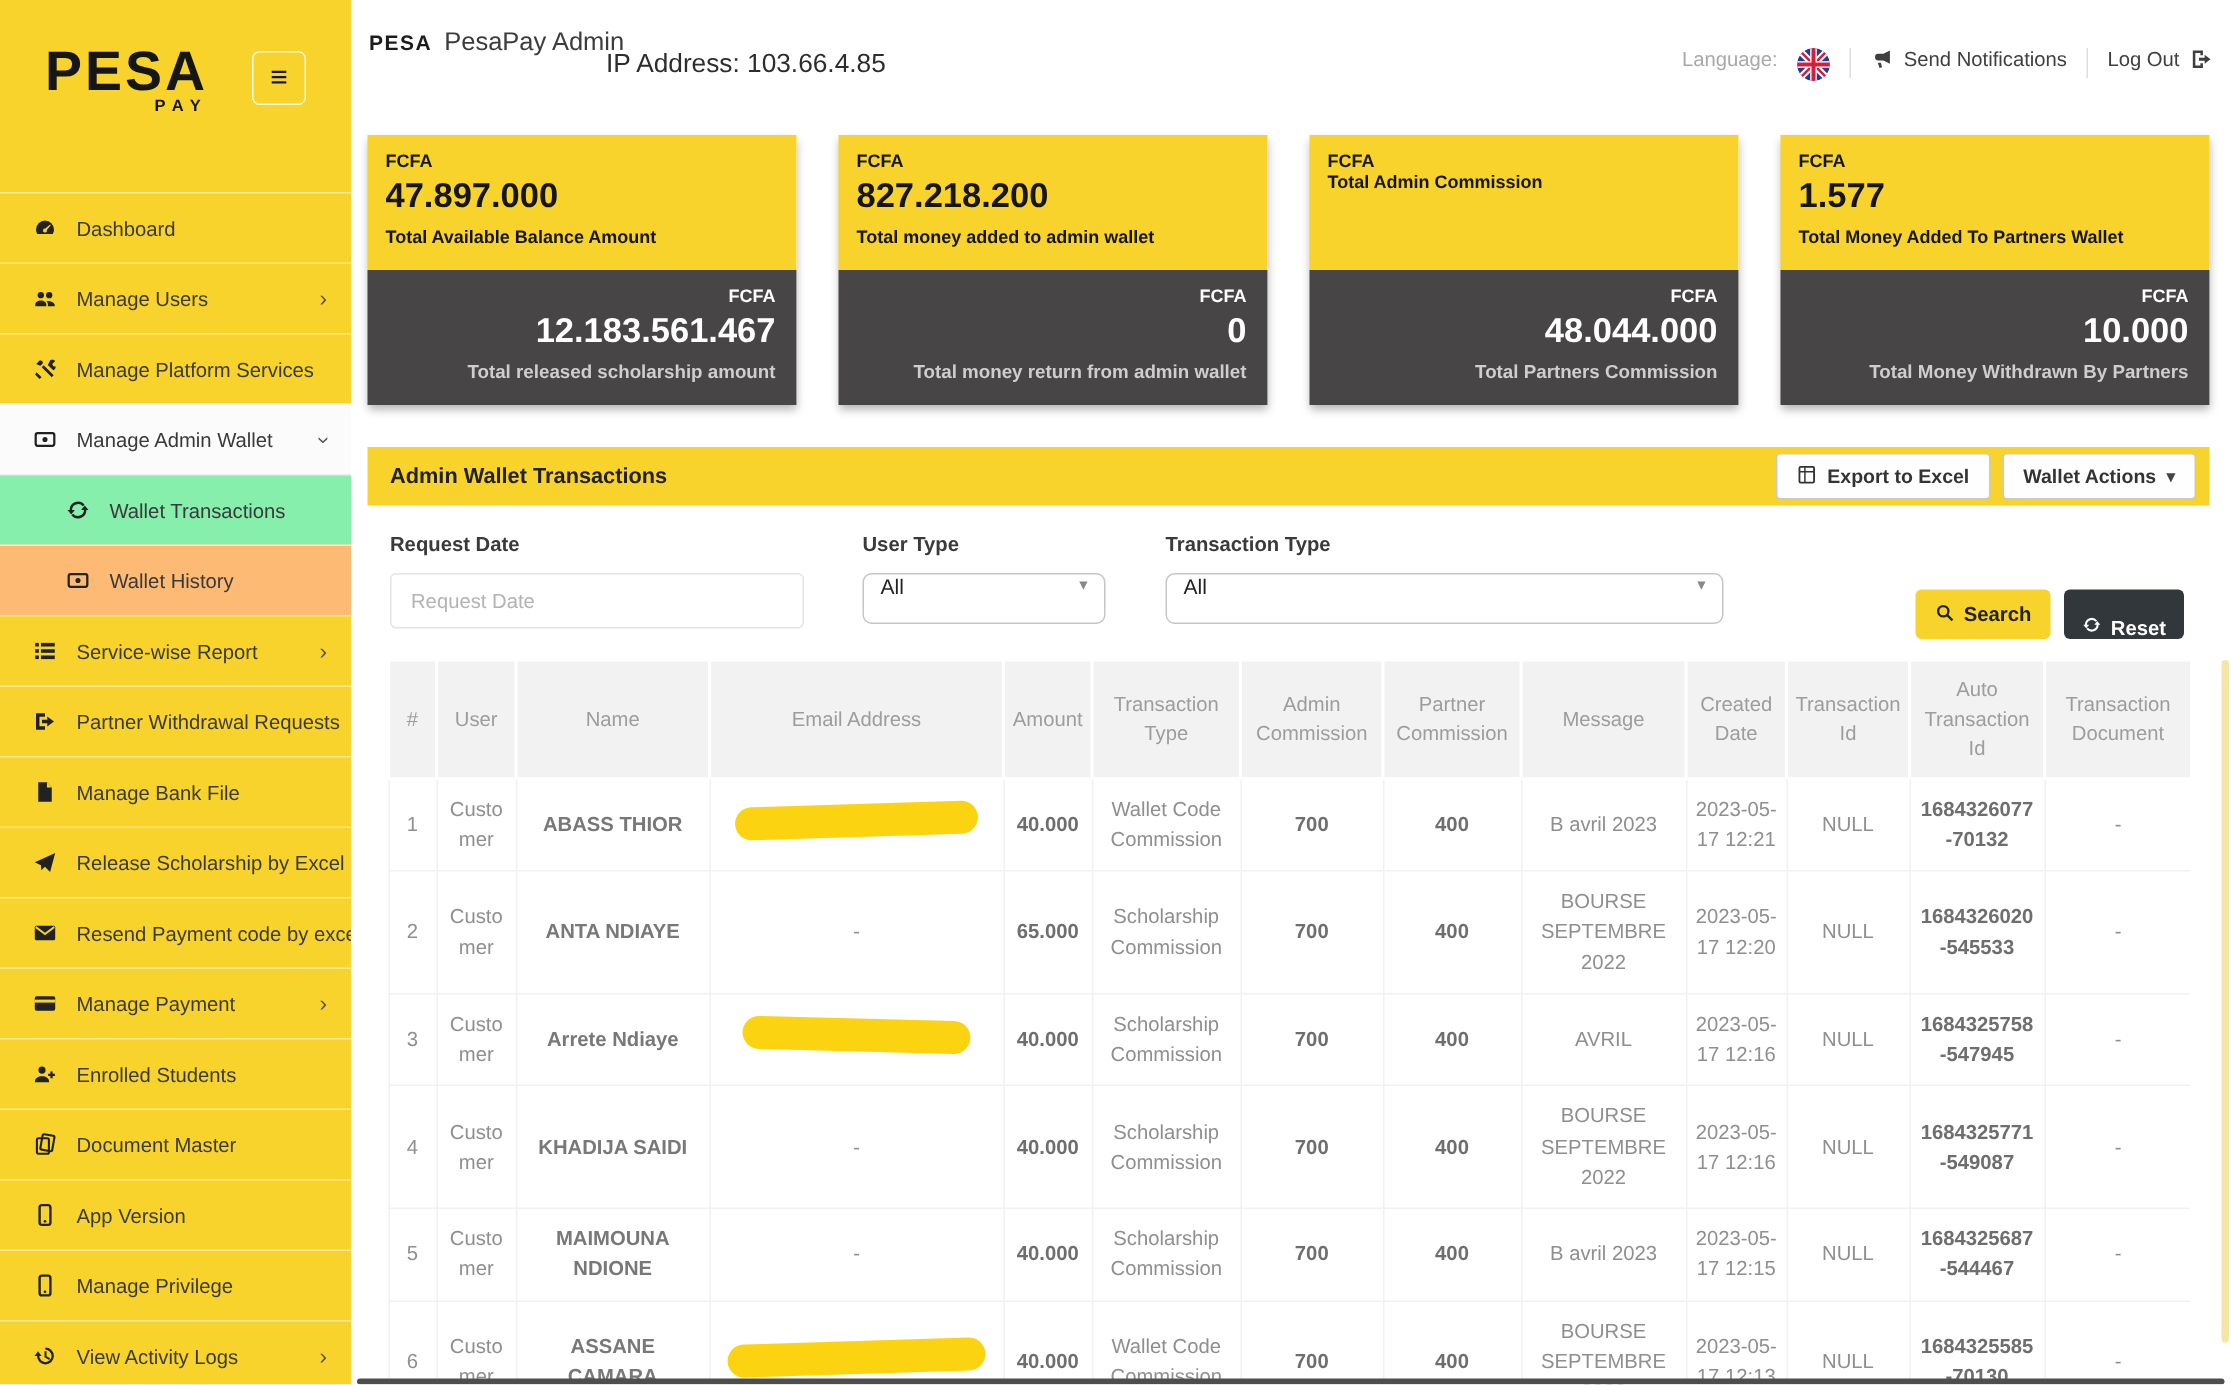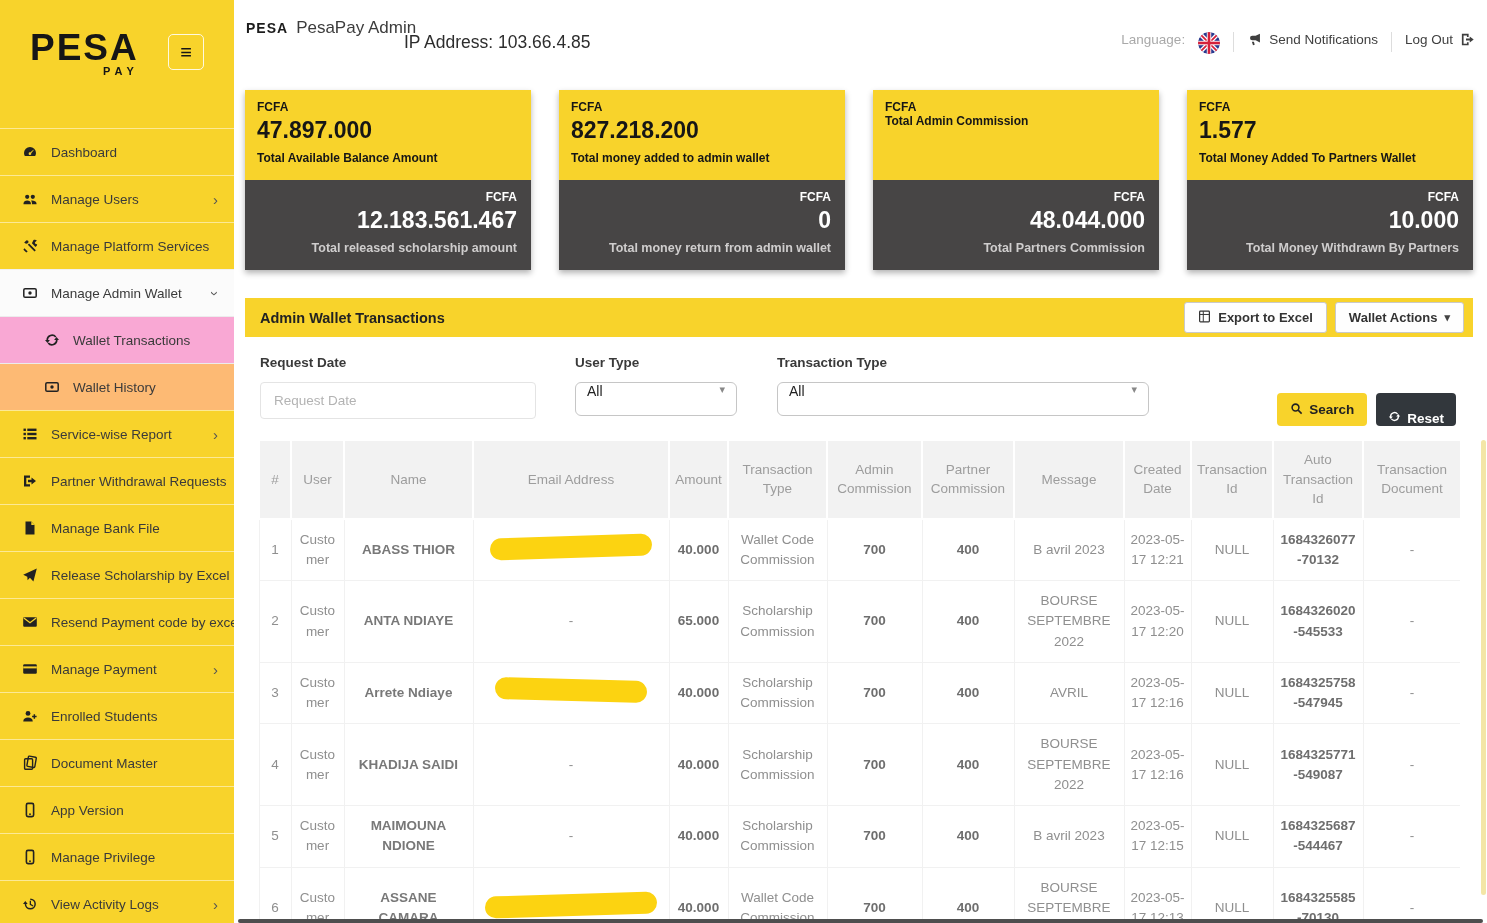--- a/index.html
+++ b/index.html
@@ -14,21 +14,21 @@
   .logo-sub { color:#161616; font-weight:bold; font-size:11px; letter-spacing:5px; text-align:right; margin-top:2px; }
   .hamburger { width:36px; height:36px; border:1px solid rgba(255,255,255,0.85); border-radius:5px; display:flex; align-items:center; justify-content:center; font-size:20px; font-weight:bold; color:#161616; cursor:pointer; margin-top:2px; }
   .menu { margin-top:10px; }
   .mi { display:flex; align-items:center; gap:13px; height:47px; padding:0 16px 0 22px; font-size:13.5px; color:#3a3a3a; border-top:1px solid rgba(255,255,255,0.5); cursor:pointer; white-space:nowrap; }
   .mi .ic { width:16px; height:16px; flex-shrink:0; display:flex; align-items:center; justify-content:center; color:#222; }
   .mi svg { display:block; }
   .mi .chev { margin-left:auto; color:#555; font-size:15px; }
   .chev.down { transform:rotate(90deg); }
   .mi.active-parent { background:#fbfbfb; border-top:1px solid #f1f1f1; }
   .mi.sub { padding-left:44px; background:#fdba74; border-top:1px solid #ececec; }
-  .mi.sub.current { background:#f9a8d4; }
+  .mi.sub.current { background:#86efac; }
 
   
   .main { flex:1; position:relative; background:#fff; height:923px; overflow:hidden; }
   .topbar { height:88px; position:relative; }
   .brand { position:absolute; left:12px; top:18px; display:flex; align-items:baseline; gap:8px; }
   .brand-logo { font-weight:bold; font-size:14px; letter-spacing:1px; color:#1c1c1c; }
   .brand-title { font-size:17px; color:#3c3c3c; }
   .ip-line { position:absolute; left:170px; top:32px; font-size:17.5px; color:#2d2d2d; }
   .top-right { position:absolute; right:12px; top:32px; display:flex; align-items:flex-start; gap:13px; font-size:13.5px; }
   .lang-label { color:#a9a9a9; }

